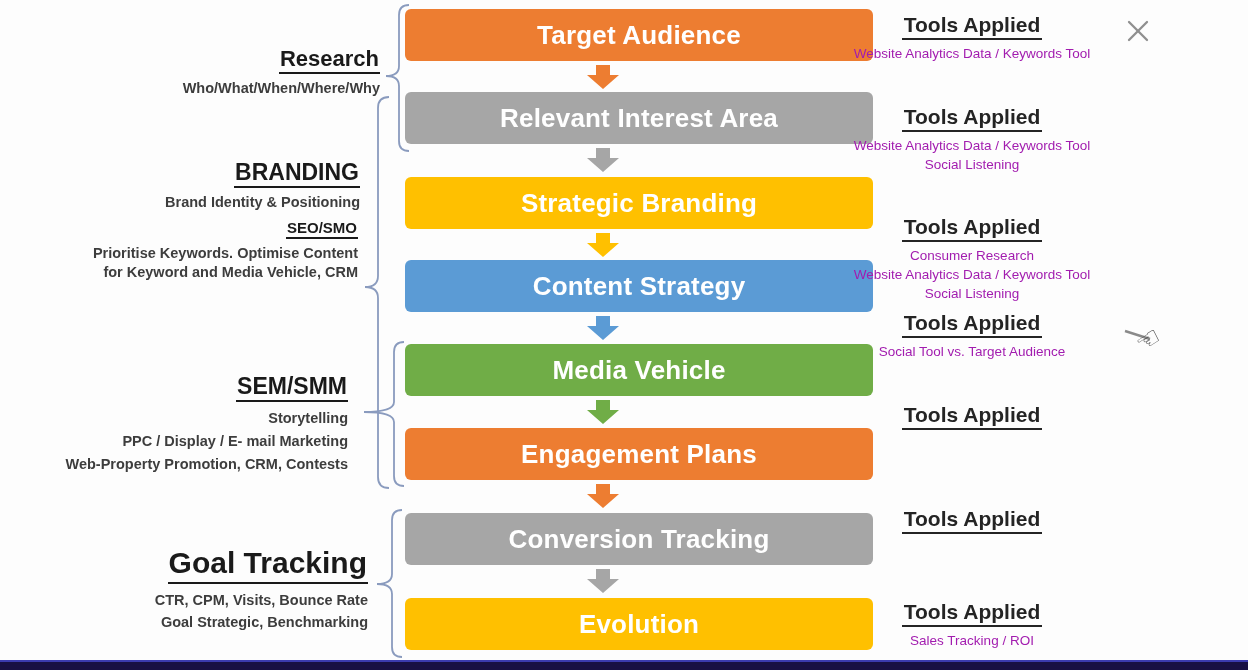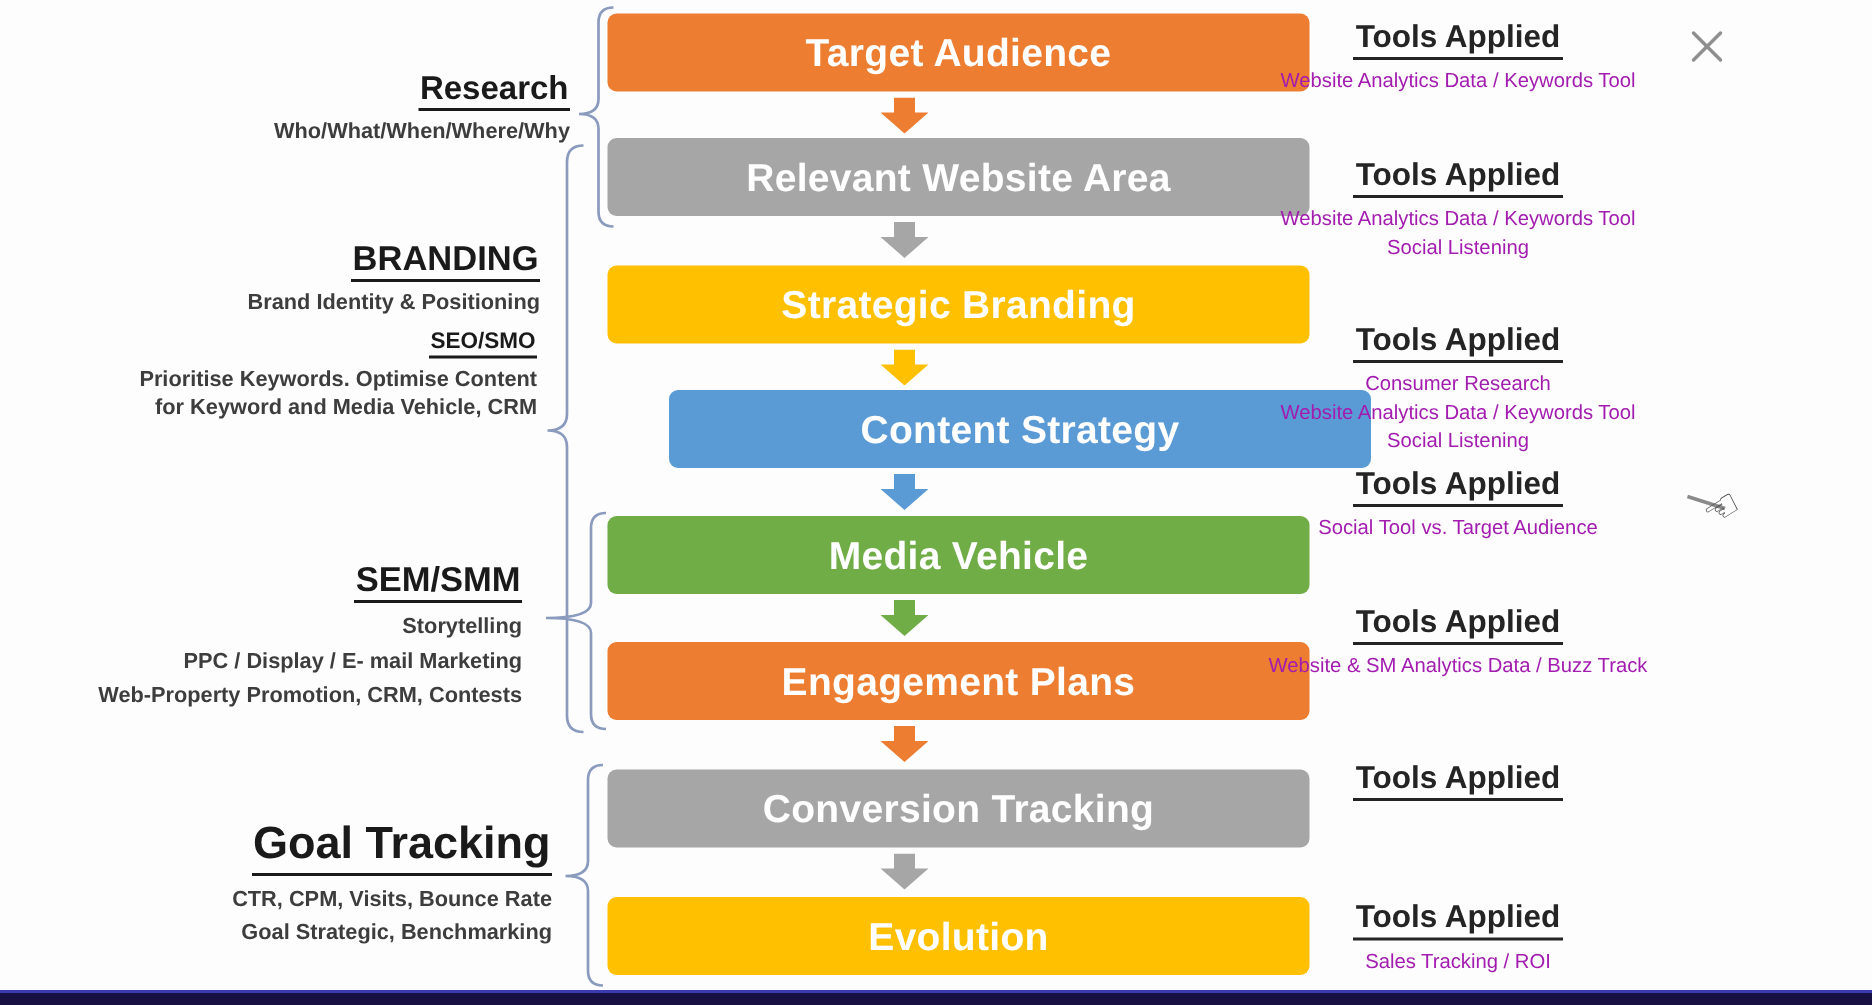--- a/index.html
+++ b/index.html
@@ -80,32 +80,32 @@
     </div>
 
   <div>
       <div class="box" style="top: 9px; background: rgb(237, 125, 49);">
         <span>Target Audience</span>
       </div>
       <svg class="arrow" width="32" height="24" style="top: 65px;">
         <path d="M9 0 H23 V10 H32 L16 24 L0 10 H9 Z" fill="#ED7D31"></path>
       </svg>
       <div class="box" style="top: 92px; background: rgb(166, 166, 166);">
-        <span>Relevant Website Area</span>
+        <span>Relevant Interest Area</span>
       </div>
       <svg class="arrow" width="32" height="24" style="top: 148px;">
         <path d="M9 0 H23 V10 H32 L16 24 L0 10 H9 Z" fill="#A6A6A6"></path>
       </svg>
       <div class="box" style="top: 177px; background: rgb(255, 192, 0);">
         <span>Strategic Branding</span>
       </div>
       <svg class="arrow" width="32" height="24" style="top: 233px;">
         <path d="M9 0 H23 V10 H32 L16 24 L0 10 H9 Z" fill="#FFC000"></path>
       </svg>
-      <div class="box" style="top: 260px; background: rgb(91, 155, 213); margin-left: 41px;">
+      <div class="box" style="top: 260px; background: rgb(91, 155, 213);">
         <span>Content Strategy</span>
       </div>
       <svg class="arrow" width="32" height="24" style="top: 316px;">
         <path d="M9 0 H23 V10 H32 L16 24 L0 10 H9 Z" fill="#5B9BD5"></path>
       </svg>
       <div class="box" style="top: 344px; background: rgb(112, 173, 71);">
         <span>Media Vehicle</span>
       </div>
       <svg class="arrow" width="32" height="24" style="top: 400px;">
         <path d="M9 0 H23 V10 H32 L16 24 L0 10 H9 Z" fill="#70AD47"></path>
@@ -142,21 +142,20 @@
         <div class="tline">Consumer Research</div>
         <div class="tline">Website Analytics Data / Keywords Tool</div>
         <div class="tline">Social Listening</div>
       </div>
       <div class="tsec" style="top: 310px;">
         <div class="ttitle"><span class="u">Tools Applied</span></div>
         <div class="tline">Social Tool vs. Target Audience</div>
       </div>
       <div class="tsec" style="top: 402px;">
         <div class="ttitle"><span class="u">Tools Applied</span></div>
-        <div class="tline">Website &amp; SM Analytics Data / Buzz Track</div>
       </div>
       <div class="tsec" style="top: 506px;">
         <div class="ttitle"><span class="u">Tools Applied</span></div>
       </div>
       <div class="tsec" style="top: 599px;">
         <div class="ttitle"><span class="u">Tools Applied</span></div>
         <div class="tline">Sales Tracking / ROI</div>
       </div>
     </div>
 

